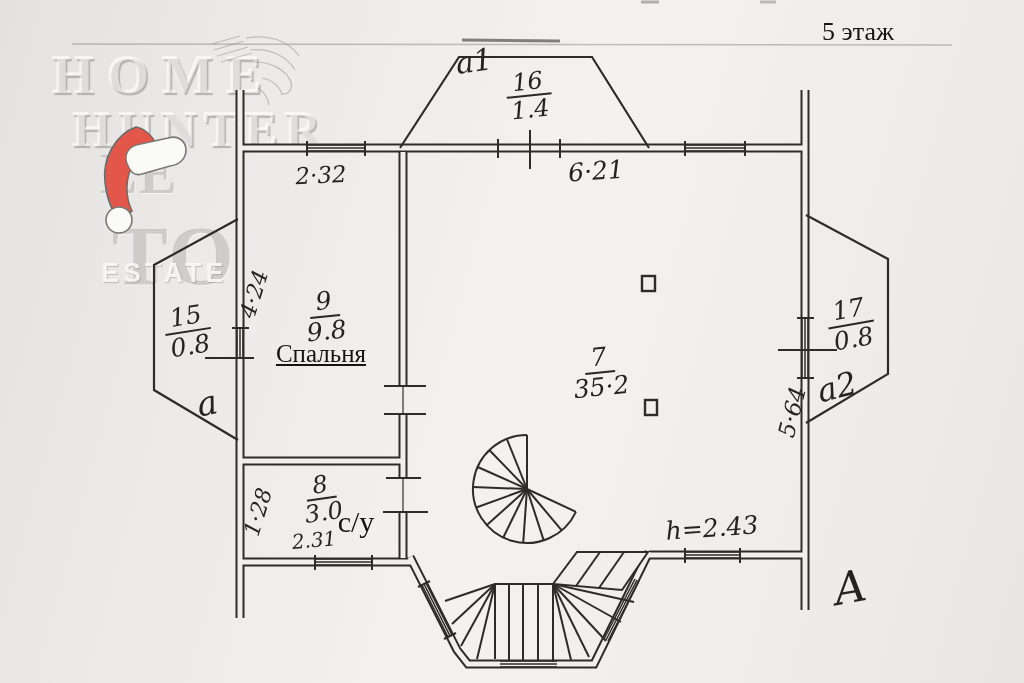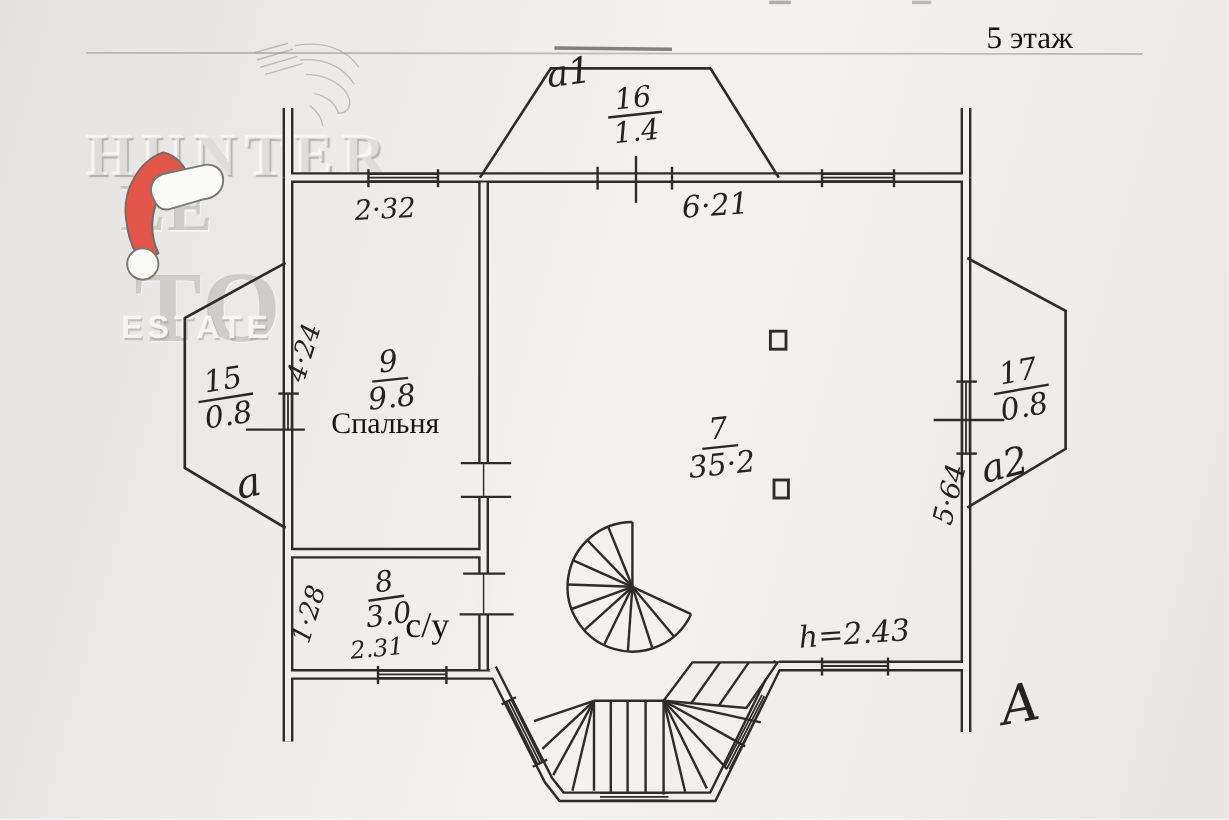--- a/index.html
+++ b/index.html
@@ -33,20 +33,21 @@
     text-shadow:1px 1px 1px rgba(135,133,128,0.45);
   }
   svg{display:block;}
   .plan{z-index:3;}
 </style>
 </head>
 <body>
 
 <div class="stage">
 
+  <div class="abs wm wm-emboss" style="left:52px;top:44px;font-size:54px;letter-spacing:13px;">HOME</div>
   <div class="abs wm wm-emboss" style="left:72px;top:100px;font-size:50px;letter-spacing:7px;">HUNTER</div>
   <div class="abs wm wm-mono" style="left:100px;top:142px;font-size:56px;letter-spacing:2px;">LE</div>
   <div class="abs wm wm-mono" style="left:112px;top:208px;font-size:84px;letter-spacing:2px;">TO</div>
   <div class="abs wm wm-estate" style="left:101px;top:258px;font-size:27px;z-index:2;">ESTATE</div>
 
   <svg class="abs wm" style="left:200px;top:28px;" width="120" height="85" viewBox="0 0 120 85">
     <g fill="none" stroke="#9a9894" stroke-width="1.2" opacity="0.55">
       <path d="M12,16 L40,8"></path>
         <path d="M14,22 L44,13"></path>
         <path d="M17,28 L48,19"></path>
@@ -242,21 +243,21 @@
   <div class="lbl hw frac" style="left:188px;top:331px;font-size:25px;transform:translate(-50%,-50%) rotate(-9deg);">
     <span class="num">15</span>
     <span class="den">0.8</span>
   </div>
   <div class="lbl hw" style="left:207px;top:403px;font-size:34px;transform:translate(-50%,-50%) rotate(-12deg);">a</div>
 
   <div class="lbl hw frac" style="left:325px;top:316px;font-size:25px;transform:translate(-50%,-50%) rotate(-6deg);">
     <span class="num">9</span>
     <span class="den">9.8</span>
   </div>
-  <div class="lbl typed" style="left:321px;top:354px;font-size:25px;">Спальня</div>
+  <div class="lbl typed" style="left:321px;top:354px;font-size:25px;text-decoration:underline;">Спальня</div>
 
   <div class="lbl hw frac" style="left:600px;top:372px;font-size:25px;transform:translate(-50%,-50%) rotate(-6deg);">
     <span class="num">7</span>
     <span class="den">35·2</span>
   </div>
 
   <div class="lbl hw frac" style="left:322px;top:499px;font-size:24px;transform:translate(-50%,-50%) rotate(-8deg);">
     <span class="num">8</span>
     <span class="den">3.0</span>
   </div>

